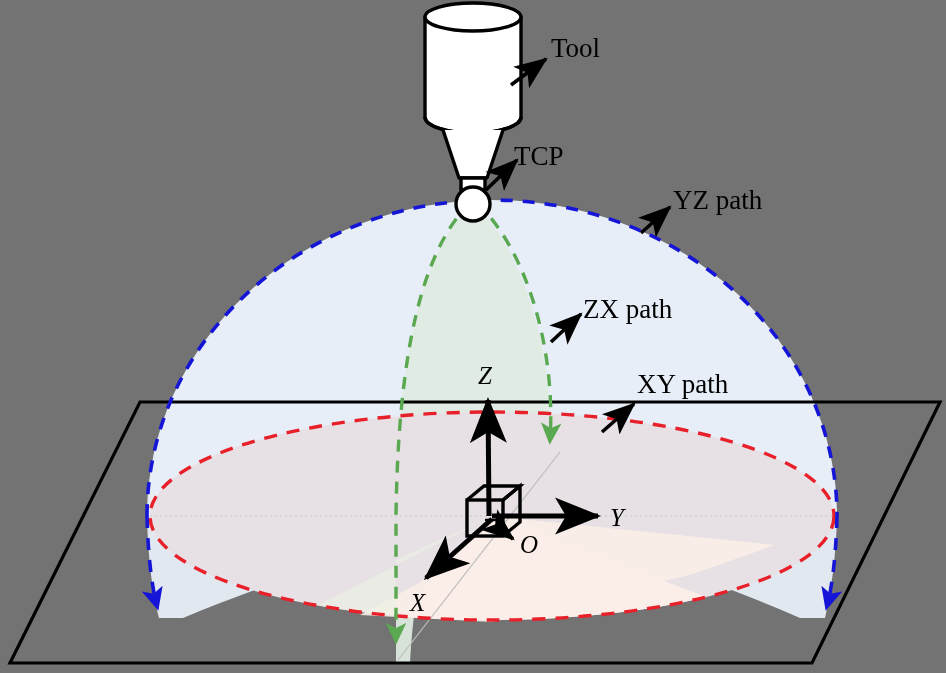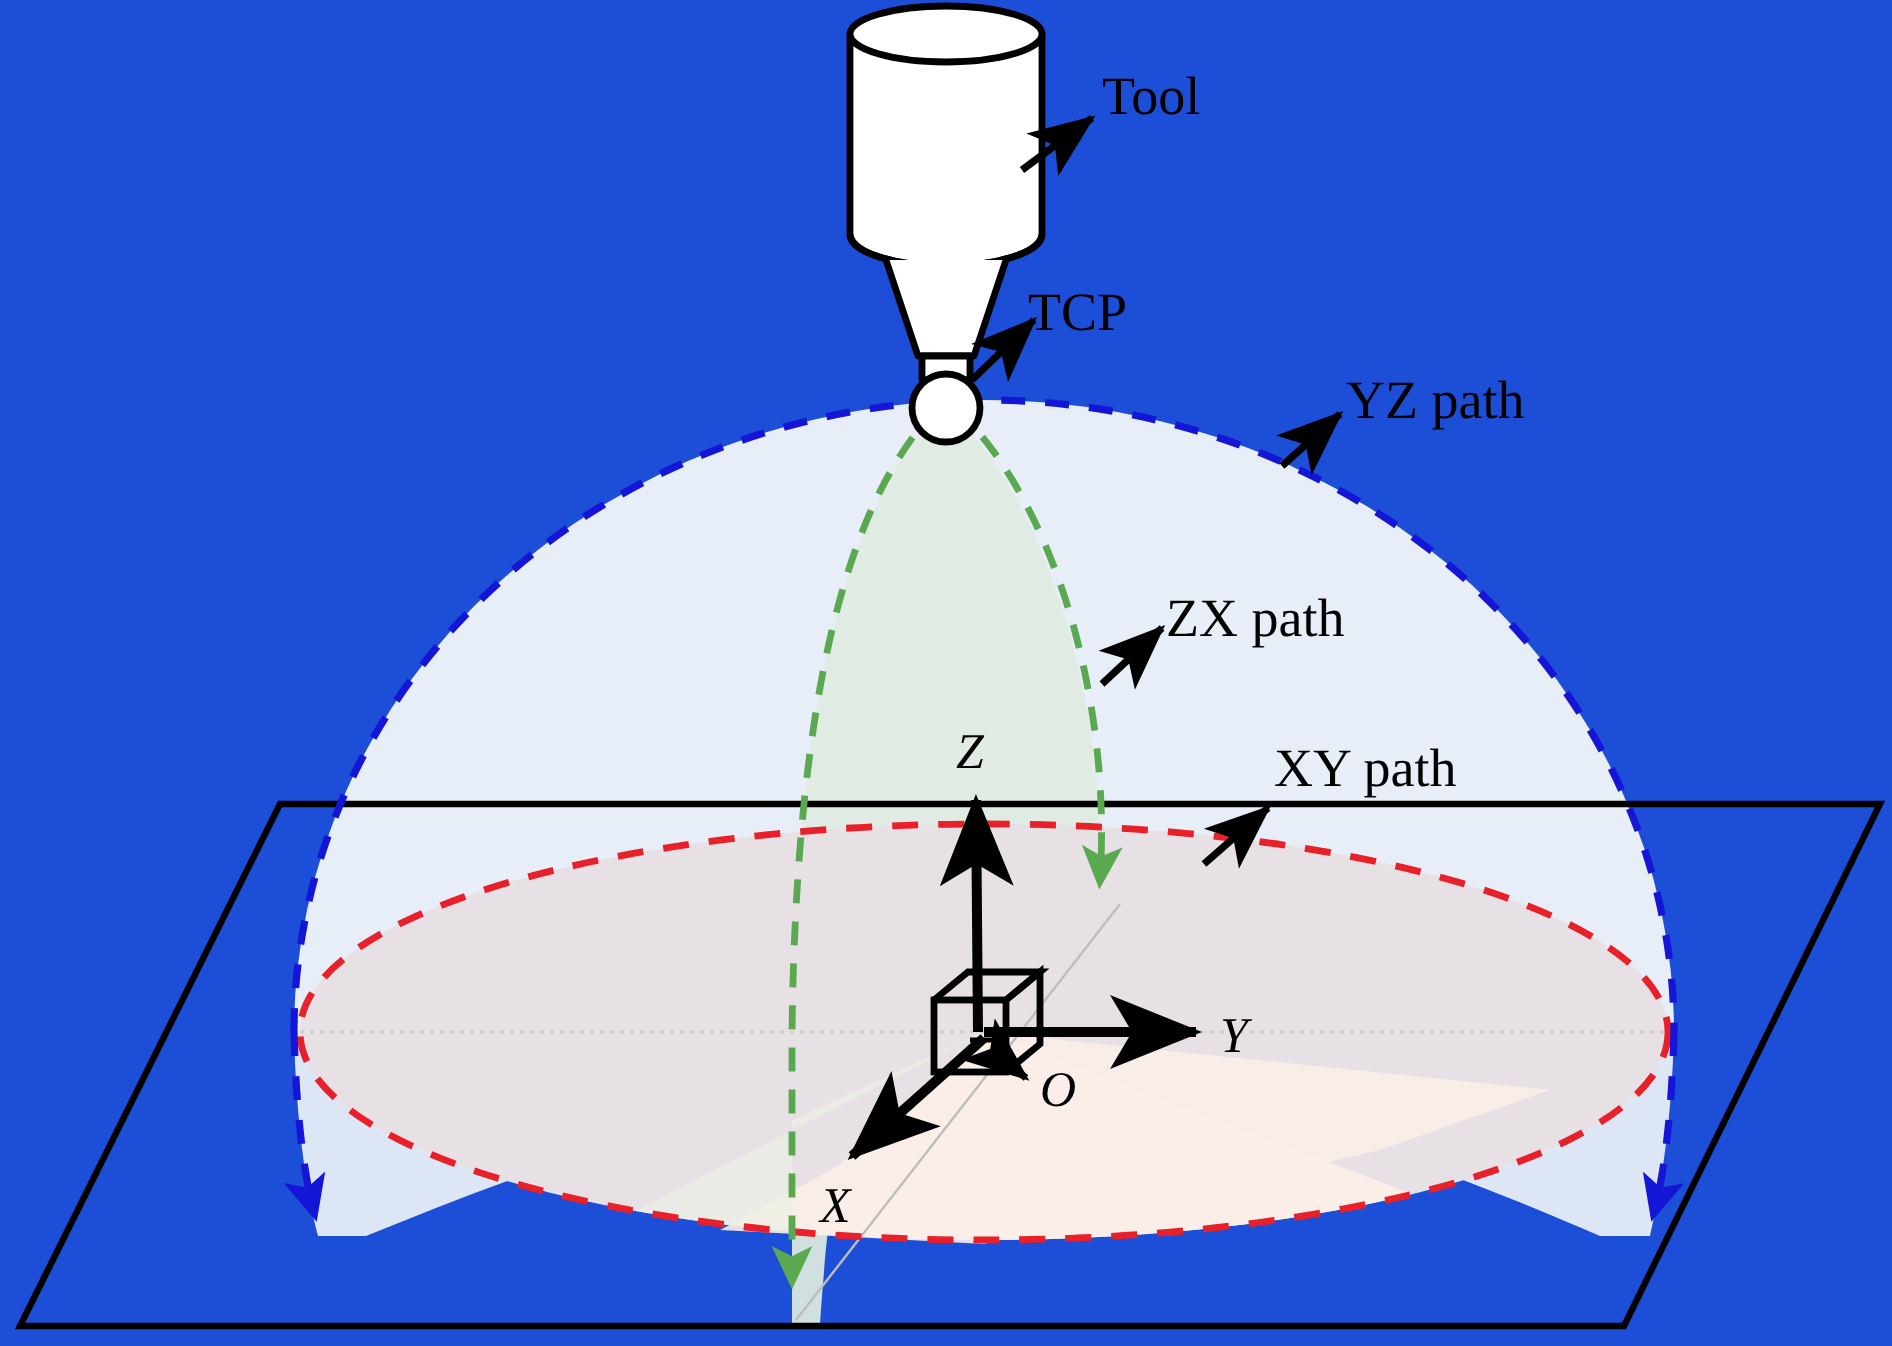--- a/index.html
+++ b/index.html
@@ -11,21 +11,21 @@
   body {
     width: 946px;
     height: 673px;
     overflow: hidden;
     font-family: "Liberation Serif", "DejaVu Serif", serif;
   }
   #diagram-root {
     position: relative;
     width: 946px;
     height: 673px;
-    background: #1d4ed8;
+    background: #737373;
   }
   svg#scene {
     display: block;
     width: 946px;
     height: 673px;
   }
   .lbl {
     font-family: "Liberation Serif", "DejaVu Serif", serif;
     fill: #000000;
     font-size: 27px;

